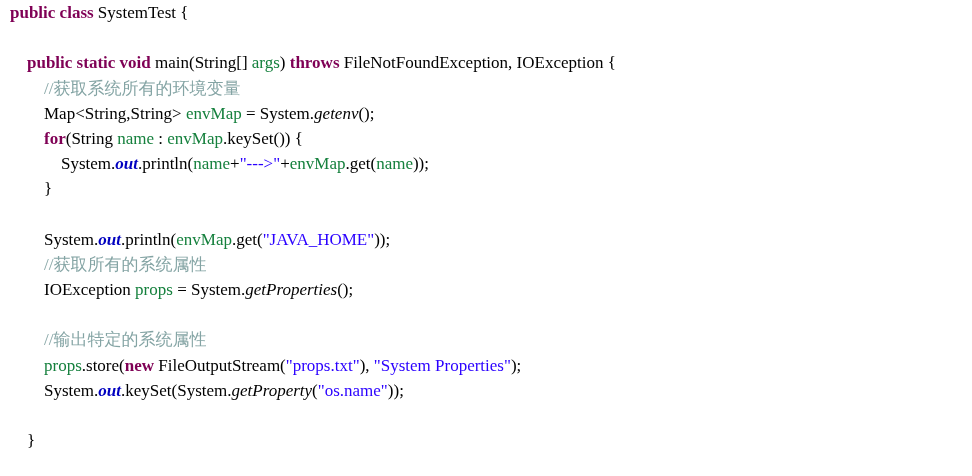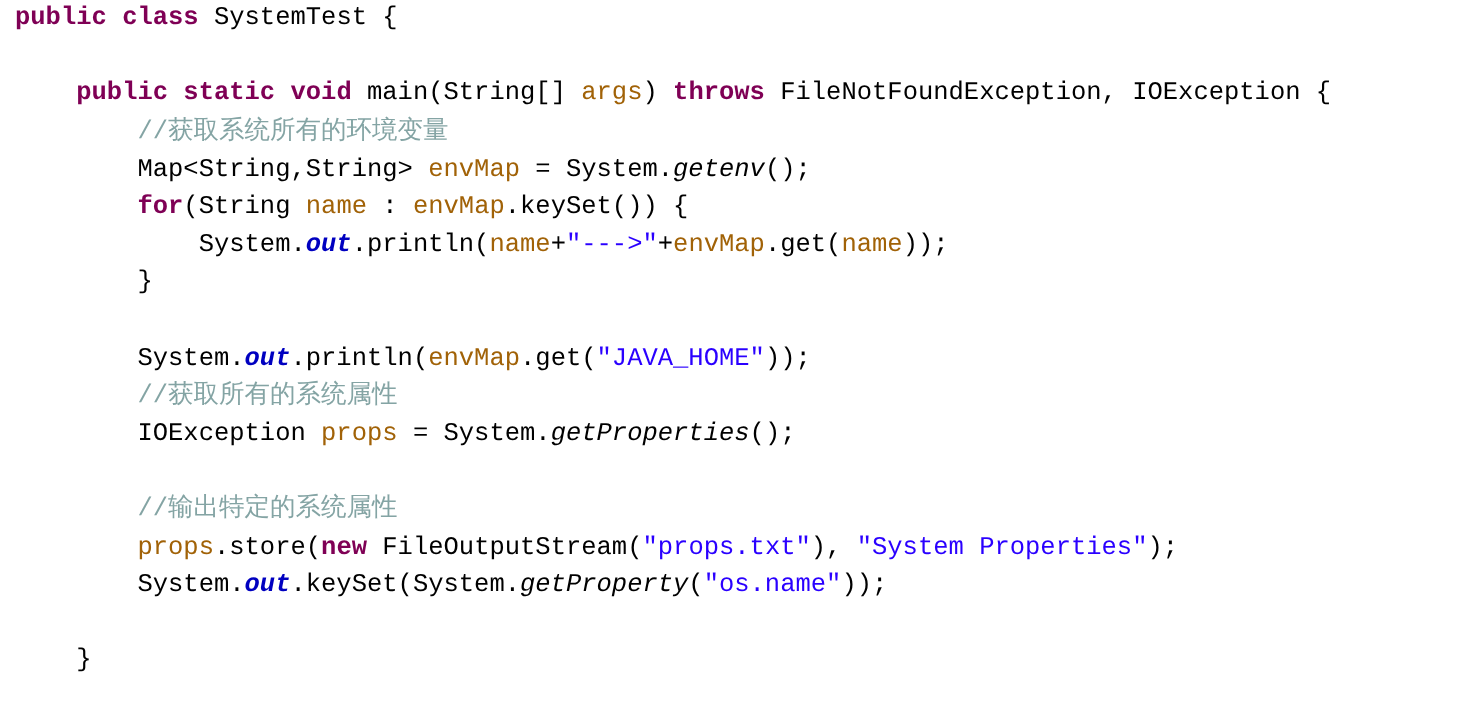--- a/index.html
+++ b/index.html
@@ -11,34 +11,34 @@
     width: 972px;
     height: 476px;
     overflow: hidden;
     font-family: "DejaVu Sans Mono", "Liberation Mono", monospace;
   }
   #code-block {
     padding: 0px 0px 0px 10px;
     box-sizing: border-box;
   }
   .code-line {
-    font-family: Liberation Mono, monospace;
+    font-family: Liberation Serif, serif;
     font-size: 17px;
     line-height: 25.2px;
     height: 25.2px;
     white-space: pre;
     color: #000000;
     letter-spacing: 0px;
   }
   
   .tok-kw      { color: #7f0055; font-weight: bold; }
   .tok-plain   { color: #000000; }
   .tok-str     { color: #2a00ff; }
   .tok-cmt     { color: #84a4a4; }
-  .tok-var     { color: #a16207; }
+  .tok-var     { color: #15803d; }
   .tok-field   { color: #0000c0; font-weight: bold; font-style: italic; }
   .tok-method  { color: #000000; font-style: italic; }
 </style>
 </head>
 <body>
 
 <div id="code-block">
 
 <div class="code-line"><span class="tok-kw">public</span><span class="tok-plain"> </span><span class="tok-kw">class</span><span class="tok-plain"> SystemTest {</span></div>
     <div class="code-line">&nbsp;</div>

